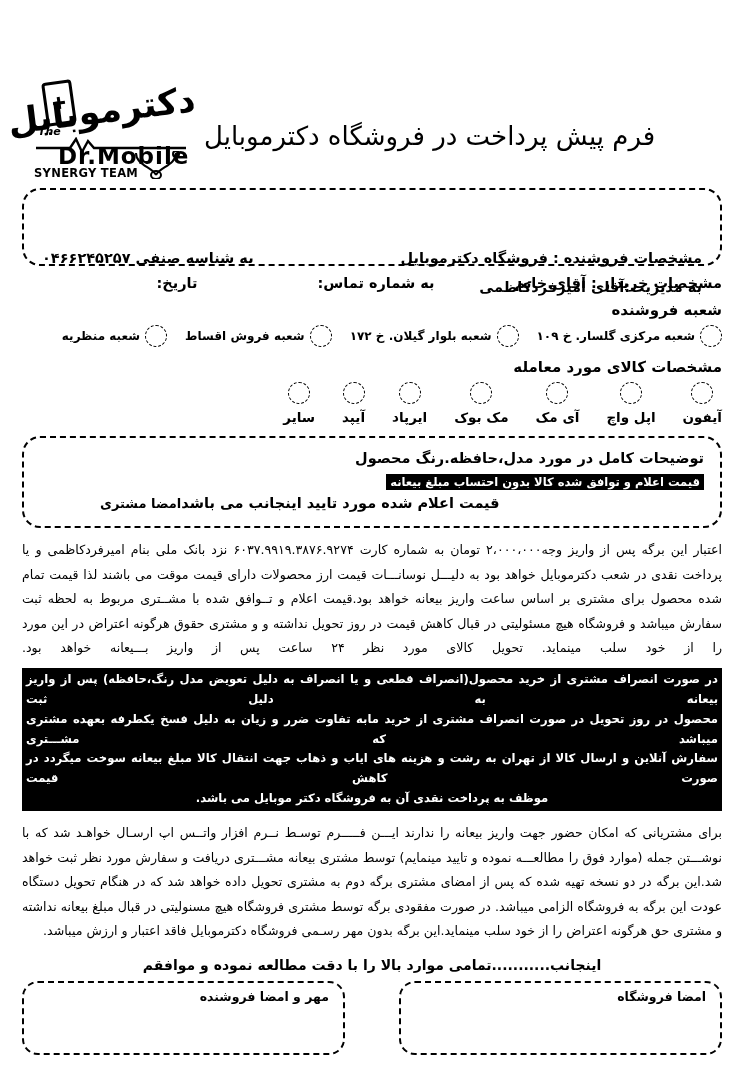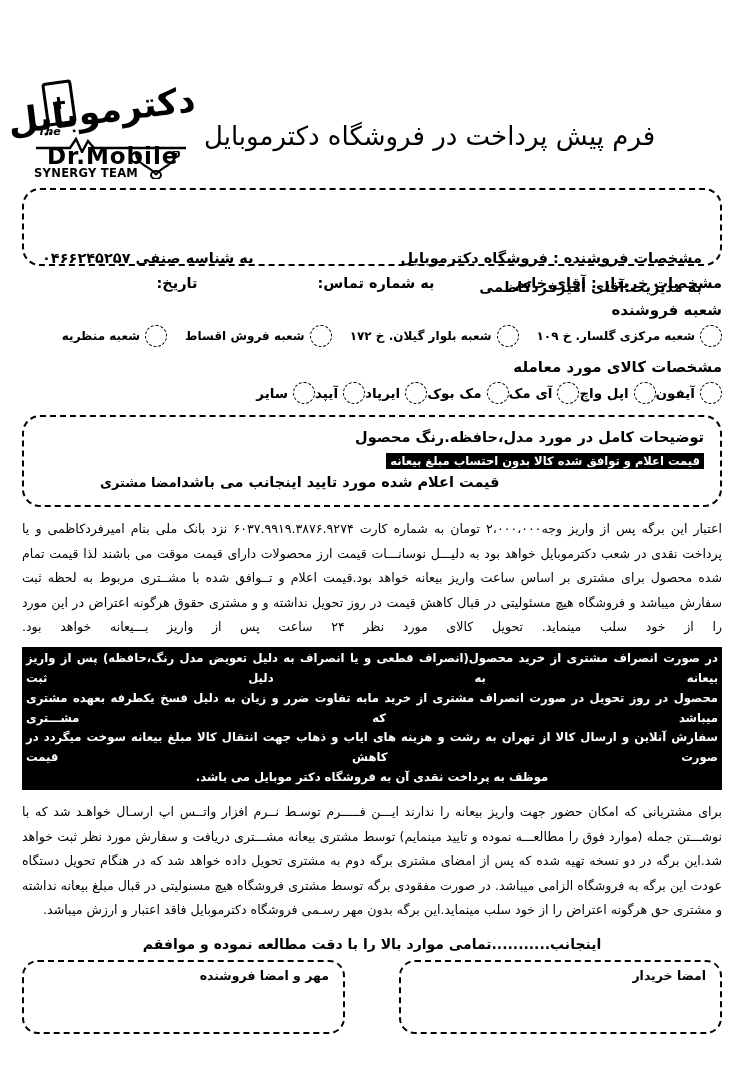--- a/index.html
+++ b/index.html
@@ -105,21 +105,21 @@
   }
   .logo-ecg {
     position: absolute;
     left: 14px;
     top: 62px;
     width: 150px;
     height: 16px;
   }
   .logo-drmobile {
     position: absolute;
-    left: 25px;
+    left: 36px;
     top: 68px;
     font-size: 23px;
     font-weight: bold;
     direction: ltr;
     letter-spacing: 1px;
     font-family: "DejaVu Sans", "Liberation Sans", sans-serif;
   }
   .logo-synergy {
     position: absolute;
     left: 12px;
@@ -216,21 +216,21 @@
     border: 1.6px dashed #000;
     border-radius: 50%;
     flex: 0 0 auto;
   }
   .opt-label {
     font-size: 12.5px;
     font-weight: bold;
   }
   .branch-row .option { margin-left: 18px; }
   .branch-row .opt-label { font-size: 12px; }
-  .goods-row .option { margin-left: 0; }
+  .goods-row .option { margin-left: 27px; flex-direction: column; }
   .goods-row .opt-label { font-size: 13.5px; }
 
   
   .desc-box {
     margin: 11px 22px 0 22px;
     padding: 8px 16px 10px 16px;
     height: 92px;
     position: relative;
   }
   .desc-line1 {
@@ -435,20 +435,20 @@
     <p>سفارش آنلاین و ارسال کالا از تهران به رشت و هزینه های ایاب و ذهاب جهت انتقال کالا مبلغ بیعانه سوخت میگردد در صورت کاهش قیمت</p>
     <p class="last">موظف به پرداخت نقدی آن به فروشگاه دکتر موبایل می باشد.</p>
   </div>
 
   <div class="body-par tight">برای مشتریانی که امکان حضور جهت واریز بیعانه را  ندارند ایـــن فـــــرم توسـط نــرم افزار واتــس اپ ارسـال خواهـد شد که با نوشـــتن جمله (موارد فوق را مطالعـــه نموده و تایید مینمایم) توسط مشتری بیعانه مشـــتری دریافت و سفارش مورد نظر ثبت خواهد شد.این برگه در دو نسخه تهیه شده که پس از امضای مشتری برگه دوم به مشتری تحویل داده خواهد شد که در هنگام تحویل دستگاه عودت این برگه به فروشگاه الزامی میباشد. در صورت مفقودی برگه توسط مشتری فروشگاه هیچ مسنولیتی در قبال مبلغ بیعانه نداشته و مشتری حق هرگونه اعتراض را از خود سلب مینماید.این برگه بدون مهر رسـمی فروشگاه دکترموبایل فاقد اعتبار و ارزش میباشد.</div>
 
   <div class="agreement">اینجانب...........تمامی موارد بالا را با دقت مطالعه نموده و موافقم</div>
 
   <div class="sign-row">
     <div class="sign-box">
-      <div class="sign-label">امضا خریدار</div>
+      <div class="sign-label">امضا فروشگاه</div>
     </div>
     <div class="sign-box">
       <div class="sign-label">مهر و امضا فروشنده</div>
     </div>
   </div>
 
 </div>
 
 </body></html>

